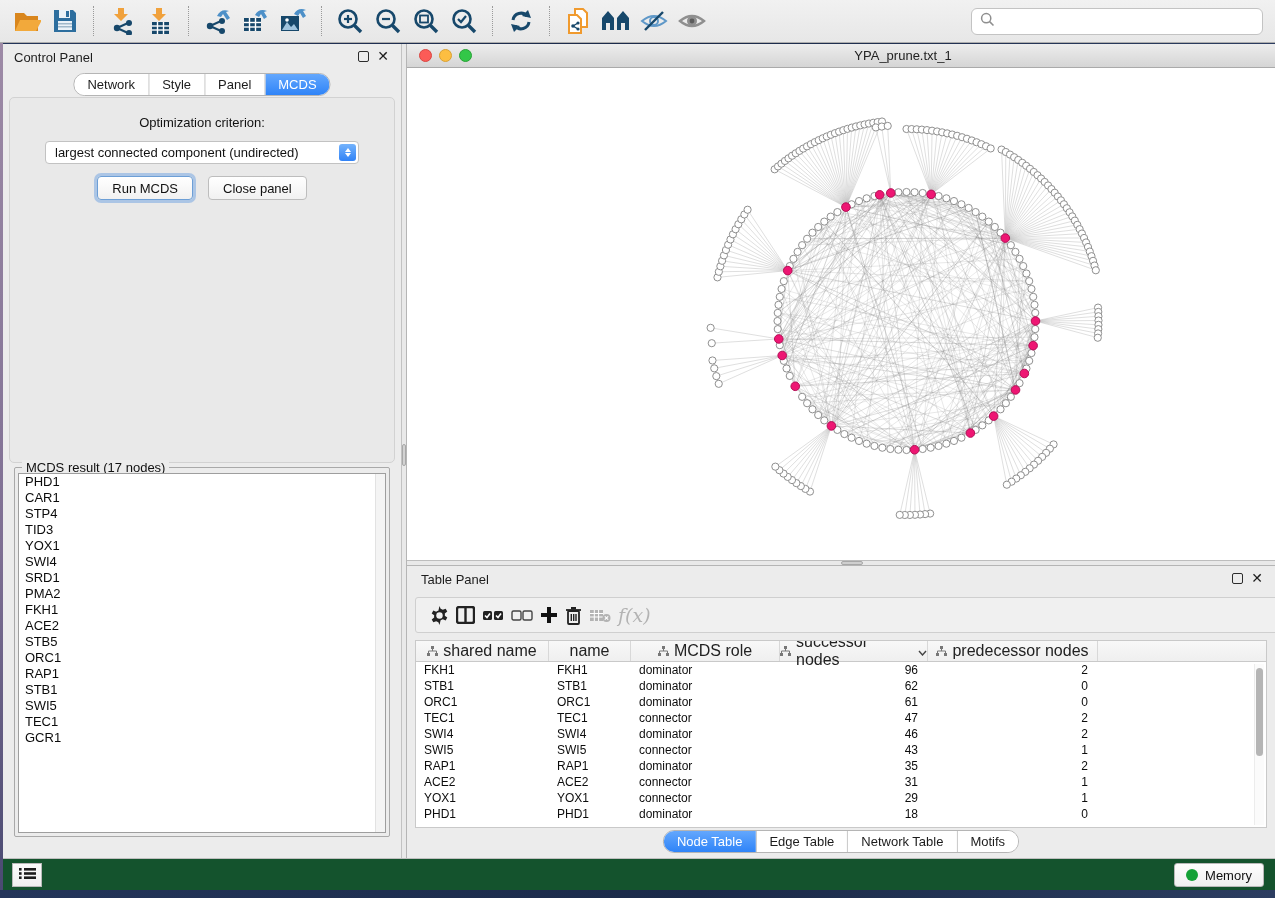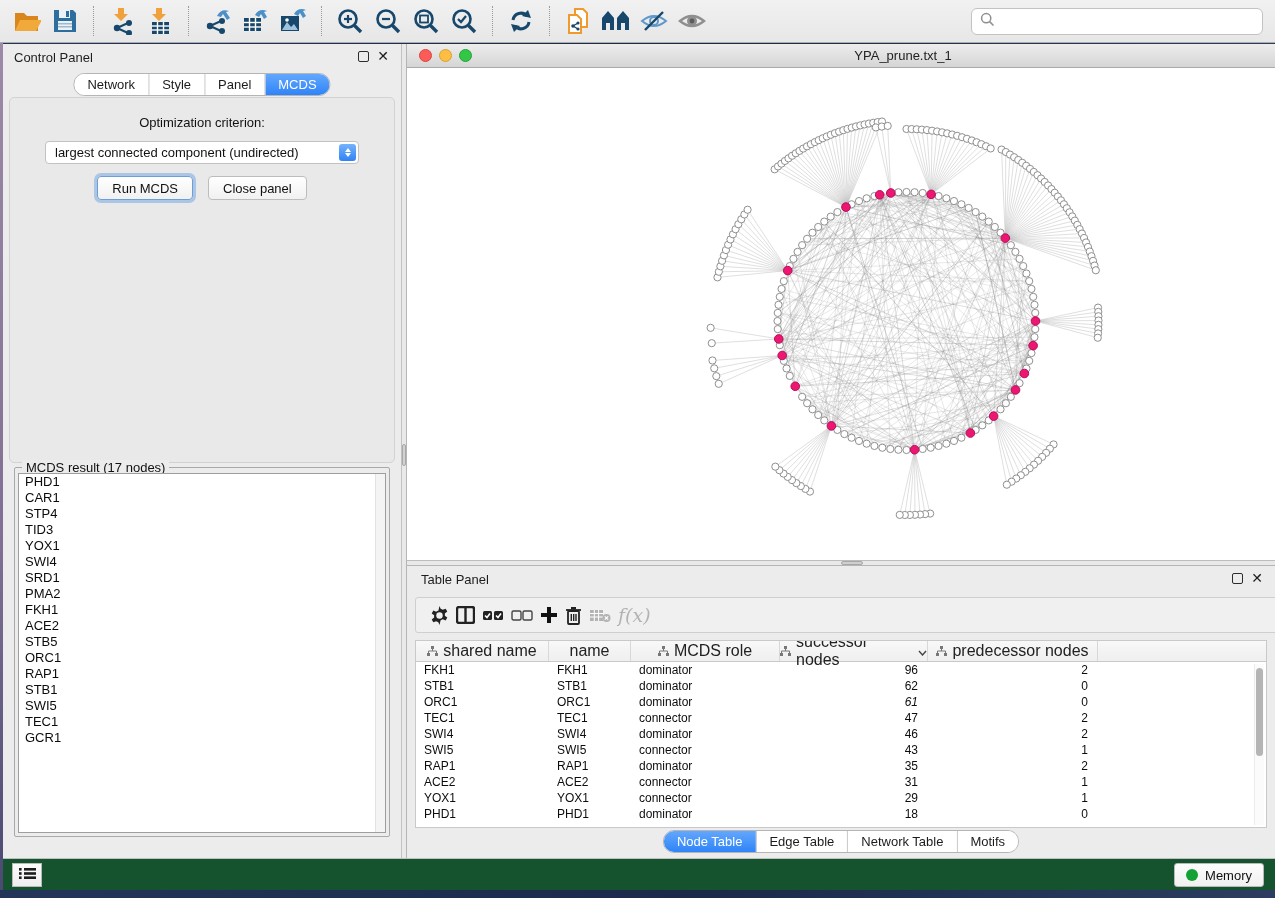--- a/index.html
+++ b/index.html
@@ -1241,21 +1241,21 @@
           <div class="td" style="width: 133px;">STB1</div>
           <div class="td" style="width: 82px;">STB1</div>
           <div class="td" style="width: 149px;">dominator</div>
           <div class="td num" style="width: 148px;">62</div>
           <div class="td num" style="width: 170px;">0</div>
         </div>
         <div class="tbl-row">
           <div class="td" style="width: 133px;">ORC1</div>
           <div class="td" style="width: 82px;">ORC1</div>
           <div class="td" style="width: 149px;">dominator</div>
-          <div class="td num" style="width: 148px; font-style: italic;">61</div>
+          <div class="td num" style="width: 148px;">61</div>
           <div class="td num" style="width: 170px;">0</div>
         </div>
         <div class="tbl-row">
           <div class="td" style="width: 133px;">TEC1</div>
           <div class="td" style="width: 82px;">TEC1</div>
           <div class="td" style="width: 149px;">connector</div>
           <div class="td num" style="width: 148px;">47</div>
           <div class="td num" style="width: 170px;">2</div>
         </div>
         <div class="tbl-row">

